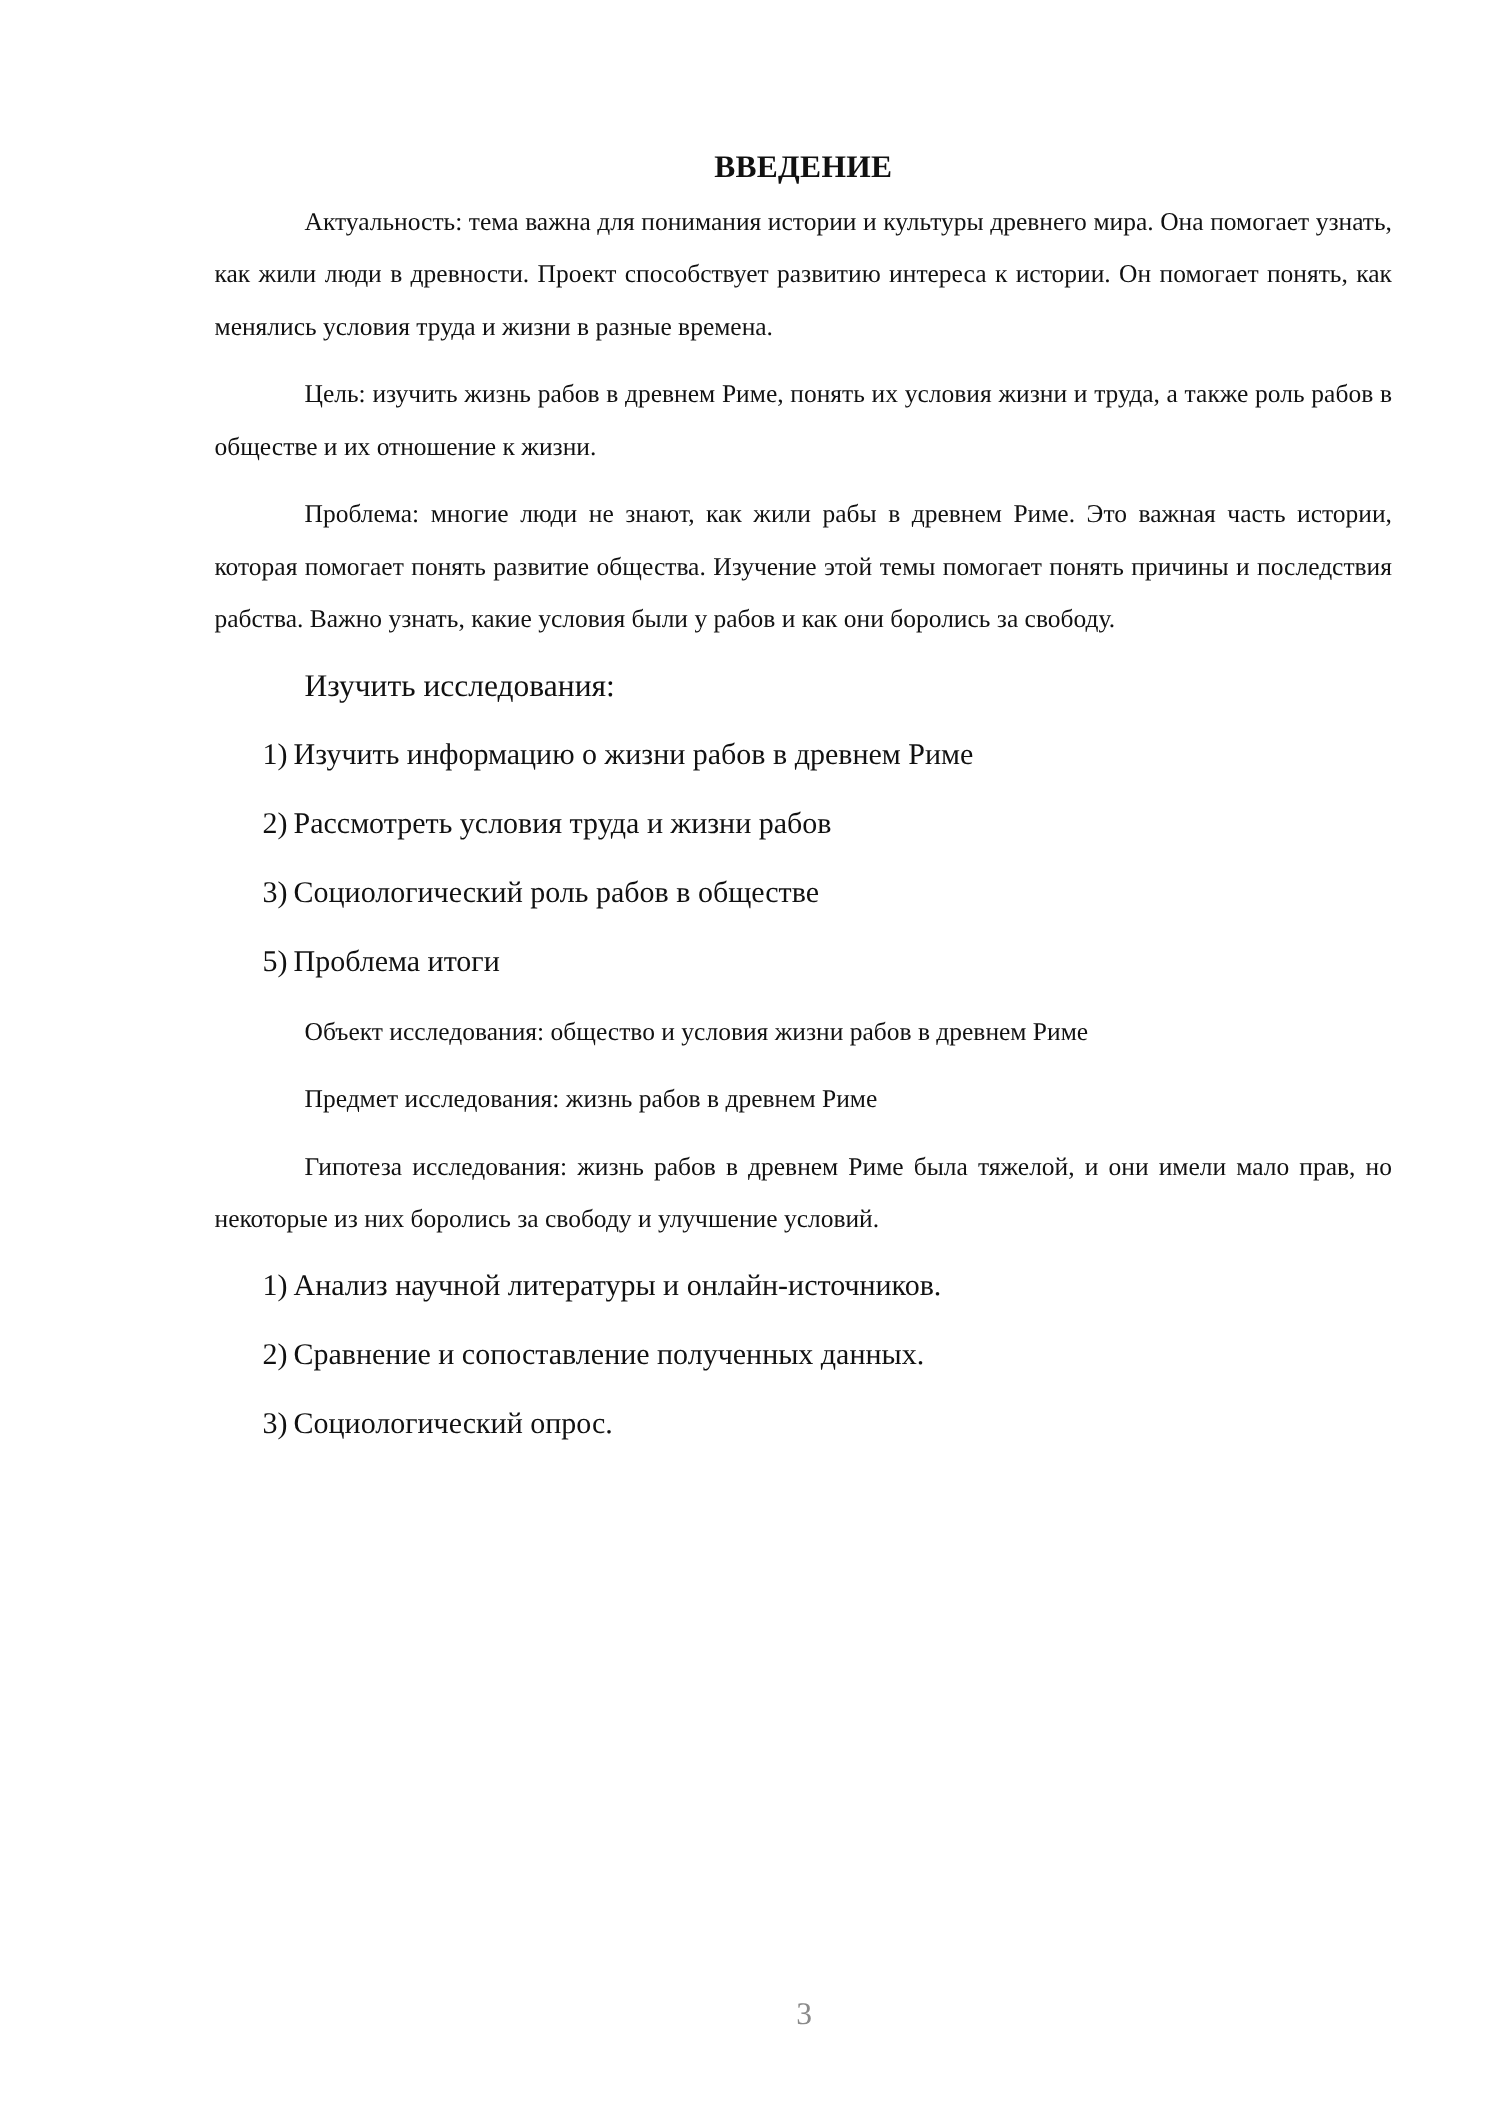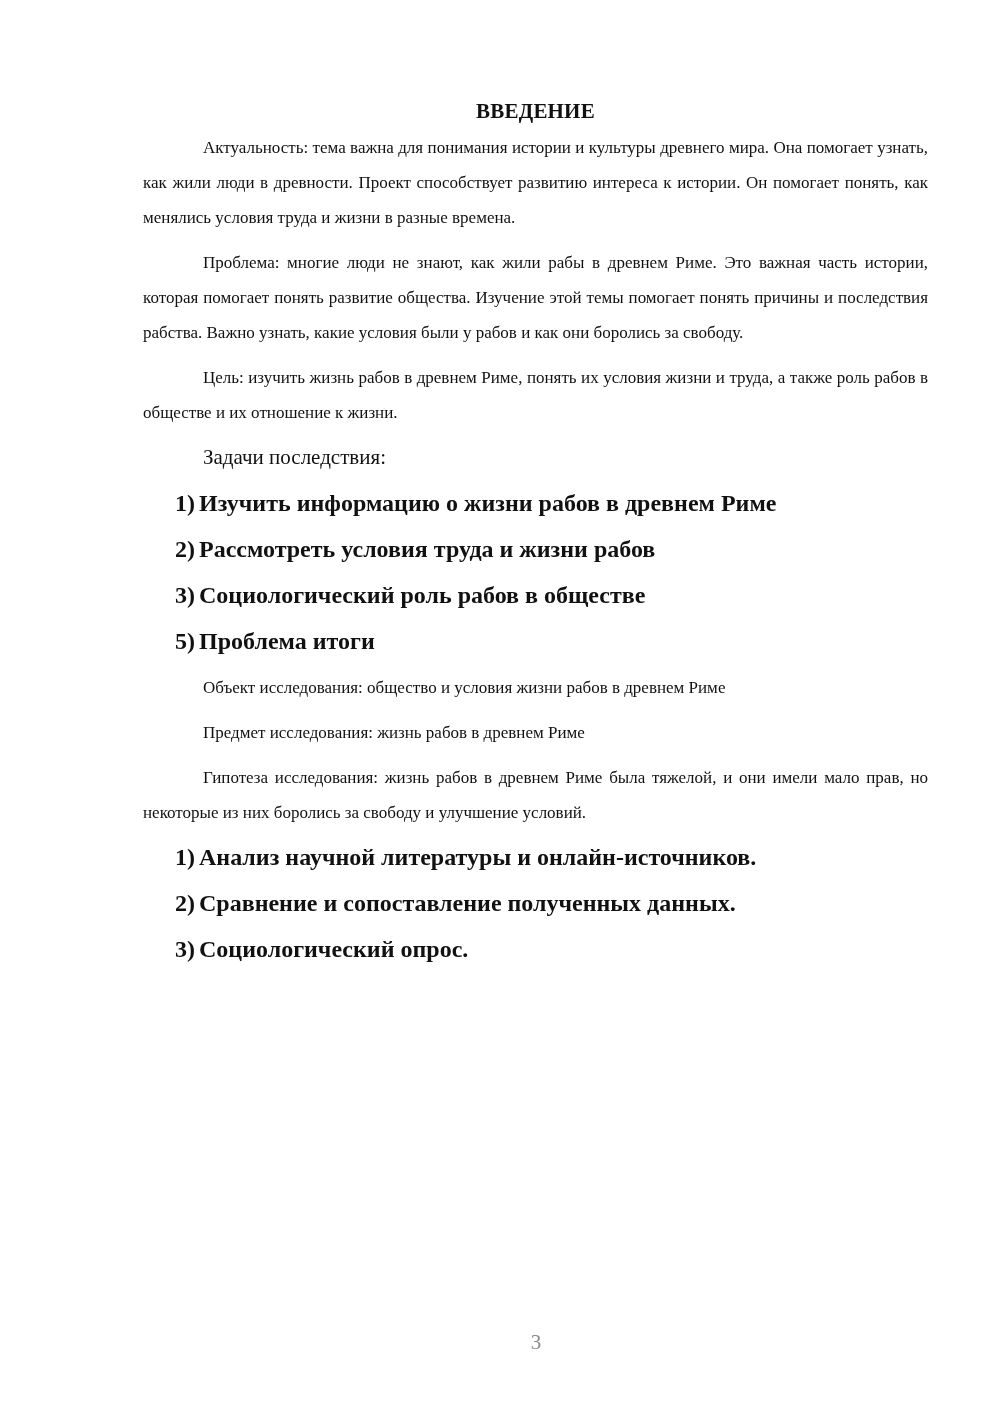--- a/index.html
+++ b/index.html
@@ -46,24 +46,23 @@
       font-size: 21px;
       line-height: 35px;
       margin: 0 0 11px 60px;
     }
     .list {
       list-style: none;
       margin: 0;
       padding: 0;
     }
     .list-item {
-      font-size: 24px;
+      font-size: 20px;
       line-height: 35px;
       margin: 0 0 11px 32px;
-      font-weight: bold;
     }
     .list-item .num { margin-right: 4px; }
     .page-number {
       position: absolute;
       left: 0;
       width: 1000px;
       top: 1330px;
       text-align: center;
       font-size: 21px;
       color: #8a8a8a;
@@ -73,25 +72,25 @@
 </head>
 <body>
 
 <div class="page">
   <div class="content">
 
     <h1 class="heading">ВВЕДЕНИЕ</h1>
 
     <p class="para">Актуальность: тема важна для понимания истории и культуры древнего мира. Она помогает узнать, как жили люди в древности. Проект способствует развитию интереса к истории. Он помогает понять, как менялись условия труда и жизни в разные времена.</p>
 
+    <p class="para">Цель: изучить жизнь рабов в древнем Риме, понять их условия жизни и труда, а также роль рабов в обществе и их отношение к жизни.</p>
+
     <p class="para">Проблема: многие люди не знают, как жили рабы в древнем Риме. Это важная часть истории, которая помогает понять развитие общества. Изучение этой темы помогает понять причины и последствия рабства. Важно узнать, какие условия были у рабов и как они боролись за свободу.</p>
 
-    <p class="para">Цель: изучить жизнь рабов в древнем Риме, понять их условия жизни и труда, а также роль рабов в обществе и их отношение к жизни.</p>
-
-    <div class="label-line">Задачи последствия:</div>
+    <div class="label-line">Изучить исследования:</div>
 
     <ol class="list">
       <li class="list-item">
         <span class="num">1)</span><span>Изучить информацию о жизни рабов в древнем Риме</span>
       </li>
       <li class="list-item">
         <span class="num">2)</span><span>Рассмотреть условия труда и жизни рабов</span>
       </li>
       <li class="list-item">
         <span class="num">3)</span><span>Социологический роль рабов в обществе</span>

